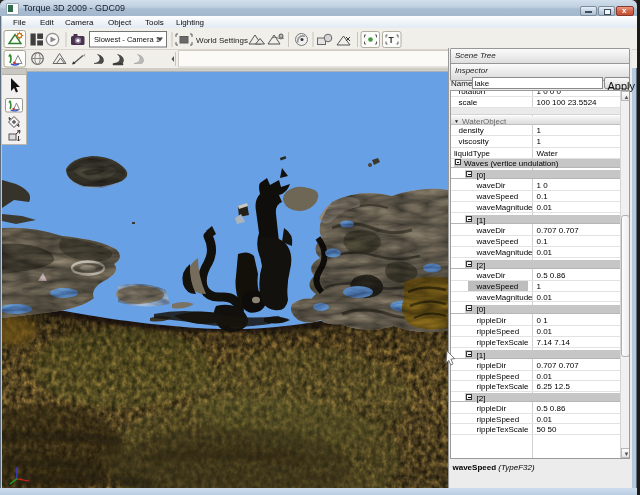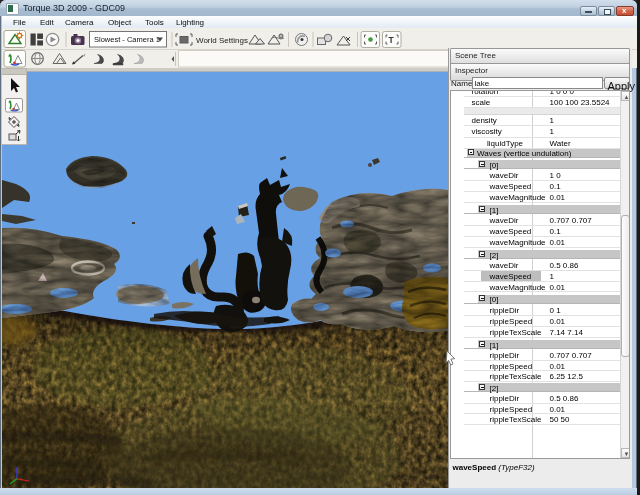--- a/index.html
+++ b/index.html
@@ -24,30 +24,30 @@
 #main{position:absolute;left:2px;top:68px;width:628.5px;height:420px;background:#ececec;}
 #botborder{position:absolute;left:0px;top:488px;width:637px;height:7px;background:linear-gradient(#cfdeee,#b9cde2);border-bottom:2px solid #5e8ab7;}
 #rightedge{position:absolute;left:636.5px;top:0;width:3.5px;height:495px;background:#1c1a16;}
 
 #viewport{position:absolute;left:0px;top:0px;width:446px;height:420px;overflow:hidden;}
 
 #palette{position:absolute;left:0px;top:0px;width:24px;height:75px;background:#f2f1ef;border:1px solid #b9b6ae;border-left:none;}
 #palhead{position:absolute;left:0;top:0;width:24px;height:5px;background:#cac7c0;border-bottom:1px solid #b5b2aa;}
 
 #panel{position:absolute;left:446px;top:-20.5px;width:183.5px;height:440.5px;background:#ececec;border-left:1px solid #9a9a9a;font-size:8px;box-sizing:border-box;}
-.rollbar{position:absolute;left:1px;width:179.5px;height:18px;box-sizing:border-box;background:linear-gradient(#fbfbfb,#dadada);border:1px solid #979797;border-radius:1px;color:#222;}
+.rollbar{position:absolute;left:1px;width:179.5px;height:18px;box-sizing:border-box;background:linear-gradient(#fbfbfb,#dadada);border:1px solid #979797;border-radius:1px;color:#222;font-style:italic;}
 .rollbar span{position:absolute;left:4px;top:2px;}
 #namerow{position:absolute;left:2px;top:28.5px;width:182px;height:14px;color:#111;}
 #namerow .lbl{position:absolute;left:0px;top:3px;}
 #nameinput{position:absolute;left:20.5px;top:0.5px;width:129px;height:10.5px;border:1px solid #8a8a8a;background:#fff;}
 #nameinput span{position:absolute;left:2px;top:1px;}
 #applybtn{position:absolute;left:153px;top:1px;width:23.5px;height:10px;border:1px solid #8a8a8a;border-radius:2px;background:linear-gradient(#fafafa,#dcdcdc);text-align:center;}
 #applybtn span{position:absolute;left:2.5px;top:1.5px;font-size:11px;}
 #grid{position:absolute;left:1px;top:42px;width:179.5px;height:369px;background:#fff;border:1px solid #9a9a9a;overflow:hidden;box-sizing:border-box;}
-#gridrows{position:absolute;left:0;top:-4.5px;width:168.5px;padding-left:13px;}
+#gridrows{position:absolute;left:0;top:-4.5px;width:168.5px;}
 .prow{position:relative;height:10px;border-bottom:1px solid #e2e2e2;}
 .prow.h107{height:10.25px;}
 .prow.h98{height:9.8px;}
 .prow.short{height:9.5px;}
 .prow .nm{position:absolute;top:1px;color:#000;}
 .prow .val{position:absolute;left:85.5px;top:1px;color:#000;}
 .vline{position:absolute;left:80.5px;top:0;width:1px;height:100%;background:#d0d0d0;}
 .sech{position:relative;height:8px;margin-top:1px;background:linear-gradient(#f7f7f7,#dcdcdc);border-bottom:1px solid #c0c0c0;color:#6a6a6a;}
 .grph{position:relative;height:8px;margin-top:2.5px;margin-bottom:1px;border-bottom:1px solid #b5b5b5;}
 .grph.waves{margin-top:0px;}
@@ -402,30 +402,34 @@
         <div id="gridrows">
           <div class="prow">
               <span class="nm" style="left:7.5px">rotation</span>
               <span class="val">1 0 0 0</span>
             </div>
           <div class="prow">
               <span class="nm" style="left:7.5px">scale</span>
               <span class="val">100 100 23.5524</span>
             </div>
           <div style="height:6px;background:#eaeaea;border-bottom:1px solid #d5d5d5"></div>
+          <div class="sech">
+              <span class="tx" style="position:absolute;left:11px;top:0.5px;">WaterObject</span>
+              <span style="position:absolute;left:3px;top:1.5px;color:#222;font-size:5px">▼</span>
+            </div>
           <div class="prow h107">
               <span class="nm" style="left:7.5px">density</span>
               <span class="val">1</span>
             </div>
           <div class="prow h107">
               <span class="nm" style="left:7.5px">viscosity</span>
               <span class="val">1</span>
             </div>
           <div class="prow h107">
-              <span class="nm" style="left:23px">liquidType</span>
+              <span class="nm" style="left:3px">liquidType</span>
               <span class="val">Water</span>
             </div>
           <div class="grph waves">
               <div class="bg"></div>
               <div class="box" style="left:3.5px">
                 <i></i>
               </div>
               <span class="tx" style="left:13px">Waves (vertice undulation)</span>
             </div>
           <div class="grph sub">

